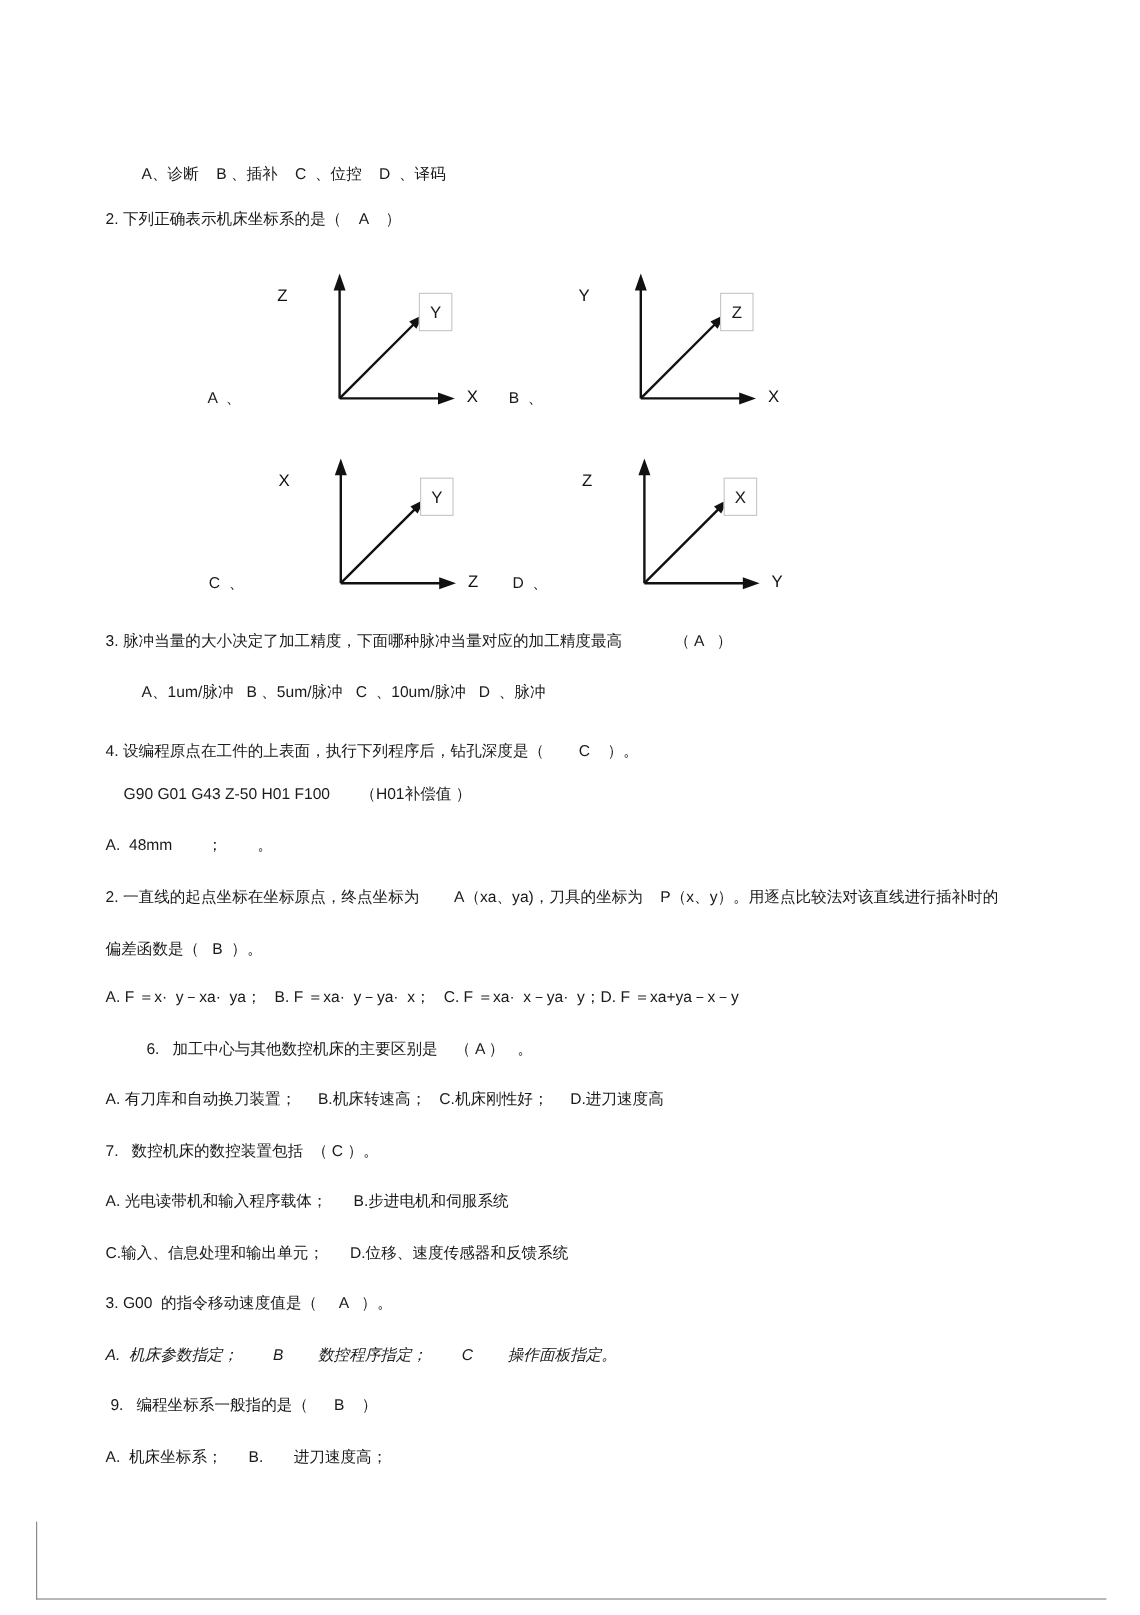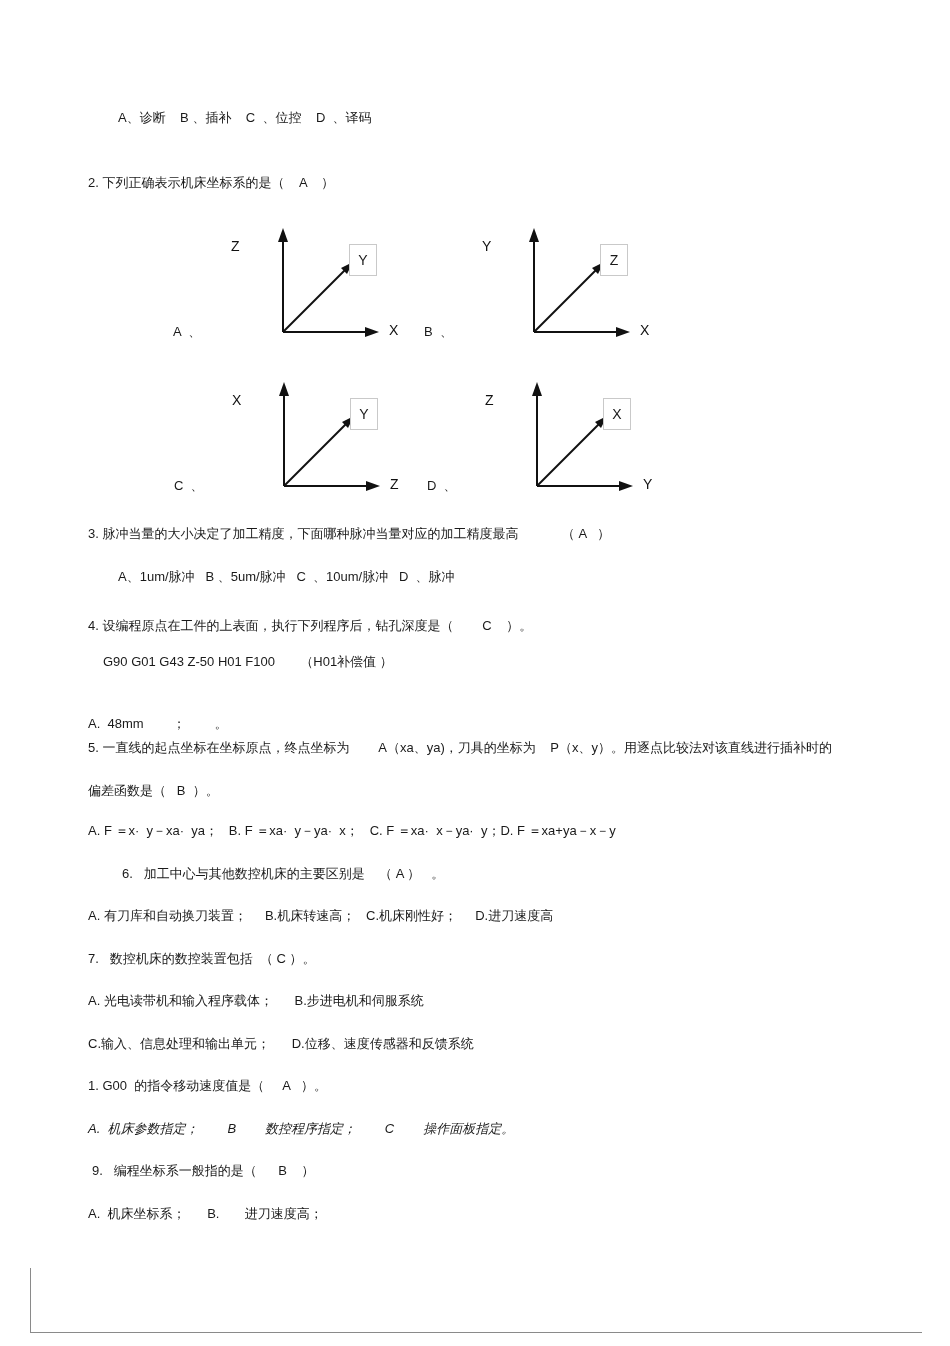--- a/index.html
+++ b/index.html
@@ -42,21 +42,21 @@
     width:892px; height:1px; background:#8a8a8a;
   }
   .page-border-left {
     position:absolute; left:30px; top:1268px;
     width:1px; height:65px; background:#8a8a8a;
   }
 </style>
 </head>
 <body>
 
-<div class="line" style="left:118px; top:110px;text-align:right;">A、诊断    B 、插补    C  、位控    D  、译码</div>
+<div class="line" style="left:118px; top:137px;text-align:right;">A、诊断    B 、插补    C  、位控    D  、译码</div>
 <div class="line" style="left:88px;  top:175px;">2. 下列正确表示机床坐标系的是（    A    ）</div>
 
 <div class="diagram" style="left:173px; top:226px;">
   <svg width="262" height="125" viewBox="0 0 262 125">
     <line x1="110" y1="106" x2="110" y2="14" stroke="#111" stroke-width="2"></line>
     <polygon points="110,2 105,16 115,16" fill="#111"></polygon>
     <line x1="110" y1="106" x2="194" y2="106" stroke="#111" stroke-width="2"></line>
     <polygon points="206,106 192,101 192,111" fill="#111"></polygon>
     <line x1="110" y1="106" x2="172" y2="44" stroke="#111" stroke-width="2"></line>
     <polygon points="180,36 168,42 174,48" fill="#111"></polygon>
@@ -109,28 +109,28 @@
   <span class="axis-label" style="left:58px; top:12px;">Z</span>
   <span class="boxed-label" style="left:176px; top:18px;">X</span>
   <span class="axis-label" style="left:216px; top:96px;">Y</span>
   <span class="option-label" style="left:0px; top:97px;">D  、</span>
 </div>
 
 <div class="line" style="left:88px;  top:526px;text-align:center;">3. 脉冲当量的大小决定了加工精度，下面哪种脉冲当量对应的加工精度最高            （ A   ）</div>
 <div class="line" style="left:118px; top:569px;">A、1um/脉冲   B 、5um/脉冲   C  、10um/脉冲   D  、脉冲</div>
 <div class="line" style="left:88px;  top:618px;">4. 设编程原点在工件的上表面，执行下列程序后，钻孔深度是（        C    ）。</div>
 <div class="line" style="left:103px; top:654px;">G90 G01 G43 Z-50 H01 F100       （H01补偿值 ）</div>
-<div class="line" style="left:88px;  top:716px;">A.  48mm        ；        。</div>
-<div class="line" style="left:88px;  top:740px;">5. 一直线的起点坐标在坐标原点，终点坐标为        A（xa、ya)，刀具的坐标为    P（x、y）。用逐点比较法对该直线进行插补时的</div>
+<div class="line" style="left:88px;  top:696px;">A.  48mm        ；        。</div>
+<div class="line" style="left:88px;  top:740px;">2. 一直线的起点坐标在坐标原点，终点坐标为        A（xa、ya)，刀具的坐标为    P（x、y）。用逐点比较法对该直线进行插补时的</div>
 <div class="line" style="left:88px;  top:783px;">偏差函数是（   B  ）。</div>
 <div class="line" style="left:88px;  top:823px;text-align:right;">A. F ＝x·  y－xa·  ya；   B. F ＝xa·  y－ya·  x；   C. F ＝xa·  x－ya·  y；D. F ＝xa+ya－x－y</div>
 <div class="line" style="left:88px;  top:866px;margin-left:34px;">6.   加工中心与其他数控机床的主要区别是    （ A ）   。</div>
 <div class="line" style="left:88px;  top:908px;">A. 有刀库和自动换刀装置；     B.机床转速高；   C.机床刚性好；     D.进刀速度高</div>
 <div class="line" style="left:88px;  top:951px;">7.   数控机床的数控装置包括  （ C ）。</div>
 <div class="line" style="left:88px;  top:993px;">A. 光电读带机和输入程序载体；      B.步进电机和伺服系统</div>
 <div class="line" style="left:88px;  top:1036px;">C.输入、信息处理和输出单元；      D.位移、速度传感器和反馈系统</div>
-<div class="line" style="left:88px;  top:1078px;">1. G00  的指令移动速度值是（     A   ）。</div>
+<div class="line" style="left:88px;  top:1078px;">3. G00  的指令移动速度值是（     A   ）。</div>
 <div class="line" style="left:88px;  top:1121px;font-style:italic;">A.  机床参数指定；        B        数控程序指定；        C        操作面板指定。</div>
 <div class="line" style="left:92px;  top:1163px;">9.   编程坐标系一般指的是（      B    ）</div>
 <div class="line" style="left:88px;  top:1206px;">A.  机床坐标系；      B.       进刀速度高；</div>
 
 <div class="page-border-left"></div>
 <div class="page-border-bottom"></div>
 
 </body></html>

